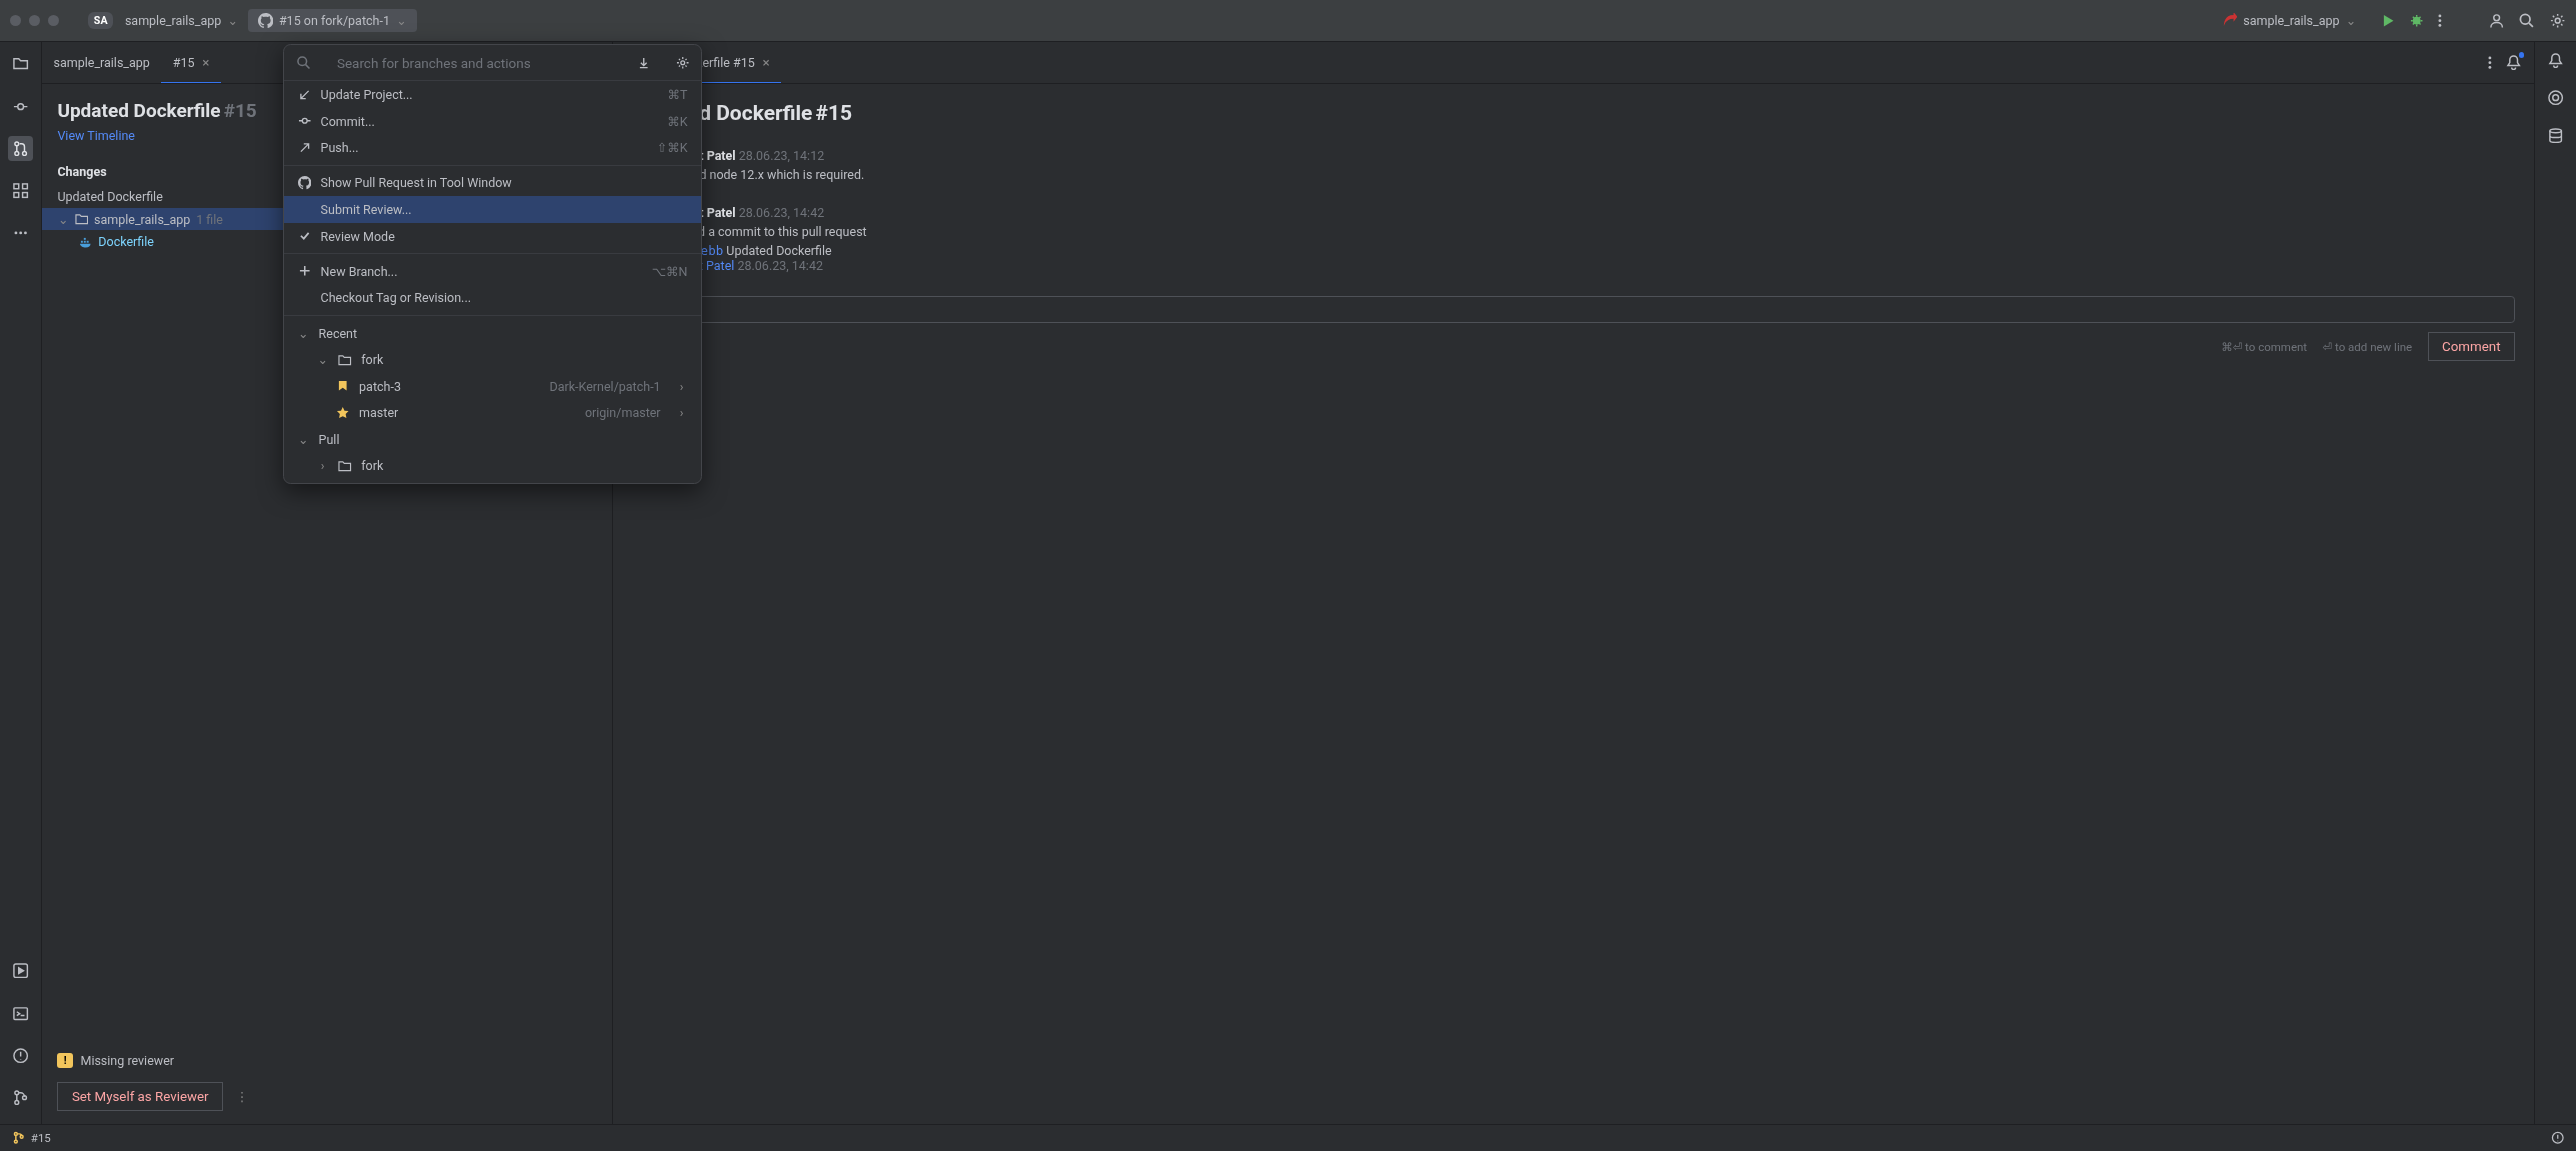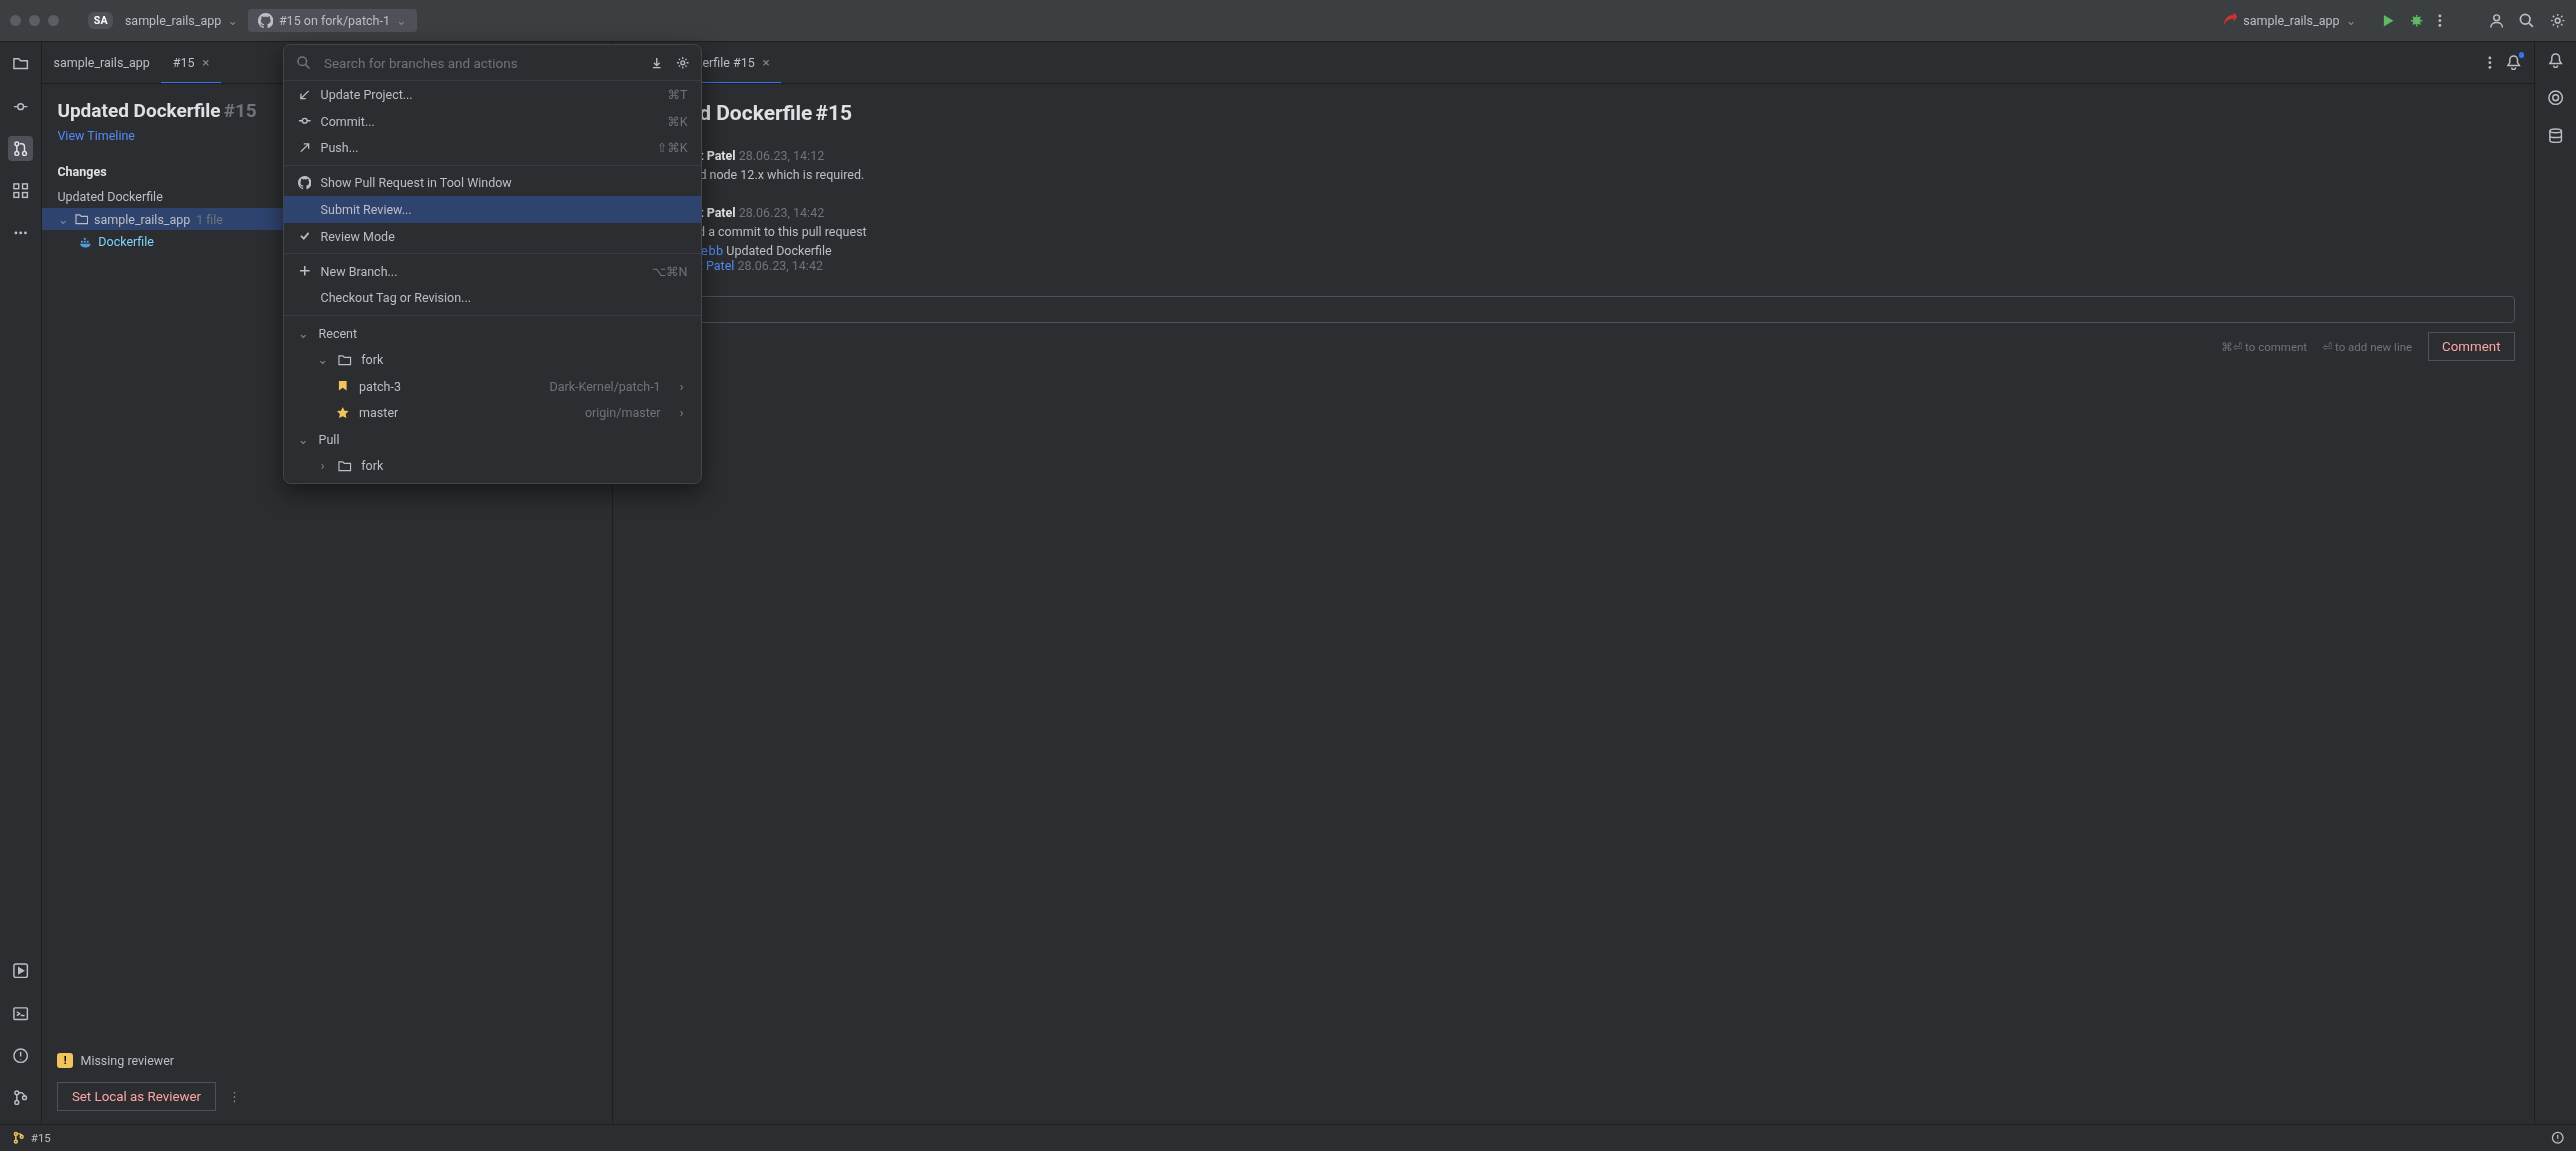--- a/index.html
+++ b/index.html
@@ -290,21 +290,21 @@
       border: 1px solid #43454a;
       border-radius: 7.7px;
       box-shadow: 0 7.7px 23px rgba(0,0,0,0.5);
       z-index: 100;
     }
     .popup-search {
       display: flex;
       align-items: center;
       padding: 9.6px 11.5px;
       border-bottom: 1px solid #393b40;
-      gap: 13px;
+      gap: 26px;
     }
     .popup-search input {
       flex: 1;
       background: transparent;
       border: none;
       color: #bcbec4;
       font-size: 13.5px;
       outline: none;
     }
     .popup-search input::placeholder {
@@ -532,21 +532,21 @@
           </svg>
       </span>
       <span style="color:#7dd3fc">Dockerfile</span>
     </div>
 
     <div class="panel-footer">
       <div class="warning-row">
         <span class="warn-icon">!</span>
         <span>Missing reviewer</span>
       </div>
-      <button class="btn">Set Local as Reviewer</button>
+      <button class="btn">Set Myself as Reviewer</button>
       <span class="more-dots">⋮</span>
     </div>
   </div>
 
   <div class="content-area">
     <div class="content-tabs">
       <div class="panel-tab active">
         <span>Updated Dockerfile #15</span>
         <span class="close-x">×</span>
       </div>

